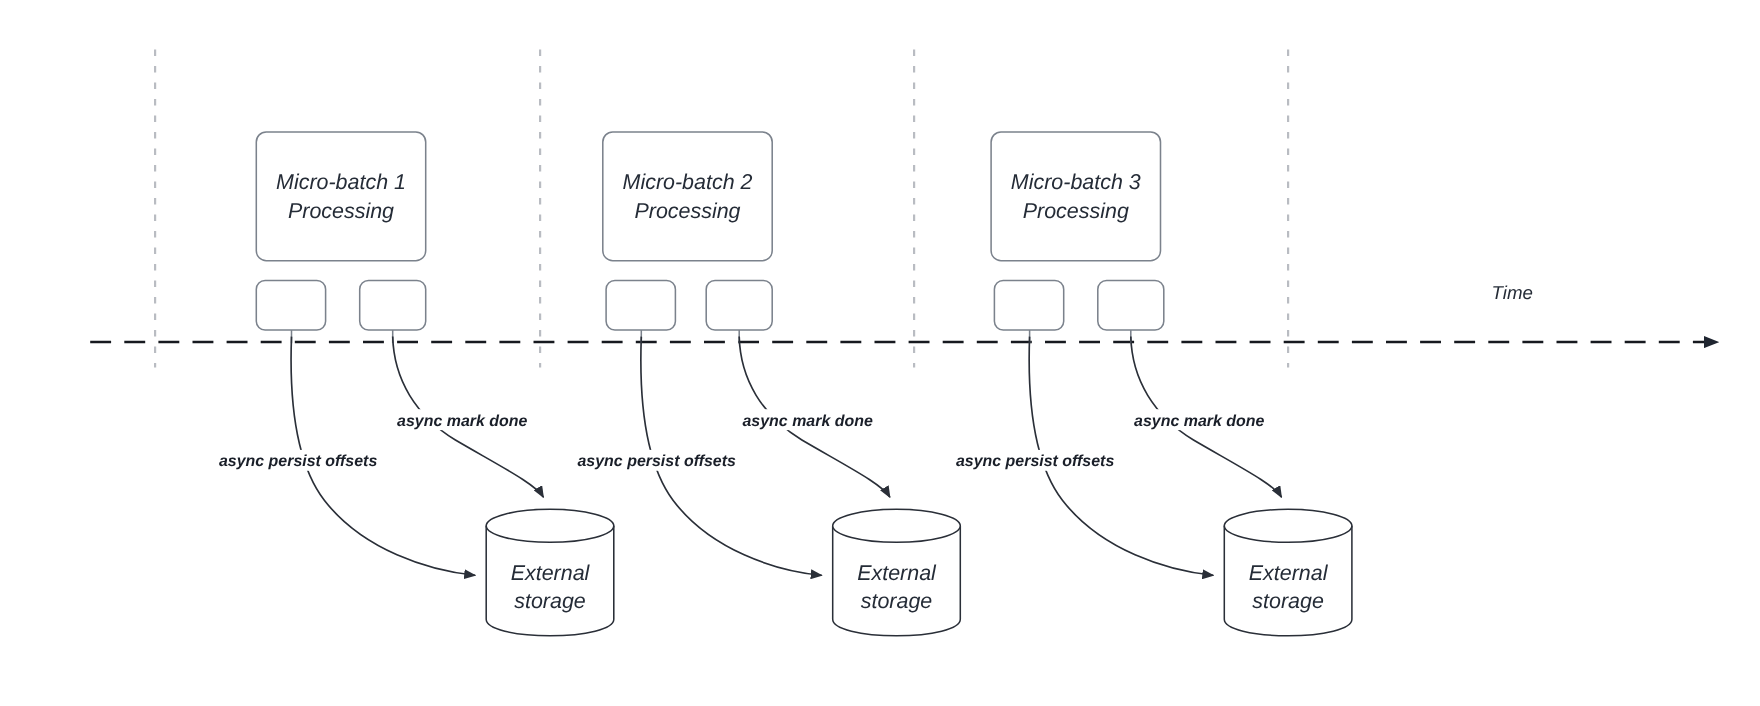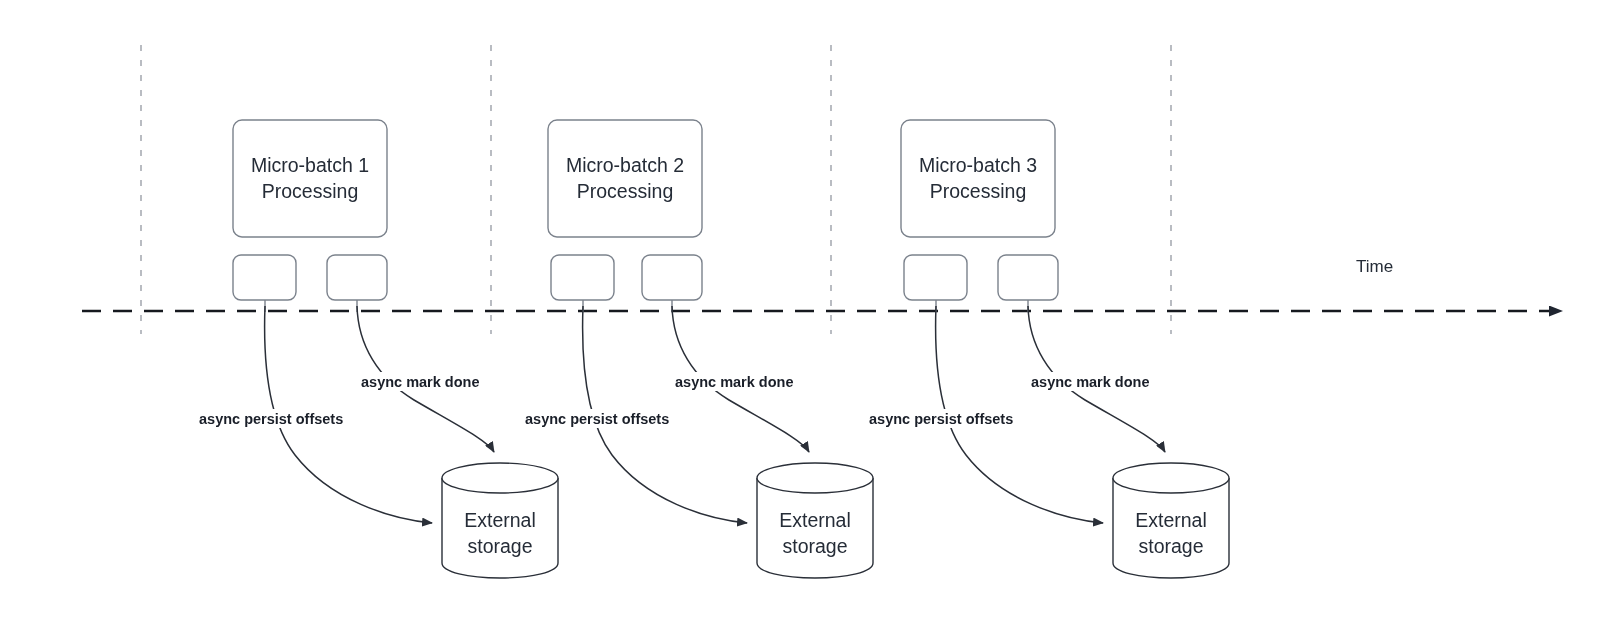--- a/index.html
+++ b/index.html
@@ -11,20 +11,21 @@
   body {
     font-family: "Liberation Sans", sans-serif;
     color: #1f2430;
   }
   #canvas {
     position: relative;
     width: 1600px;
     height: 642px;
     background: #ffffff;
     overflow: hidden;
+    font-style: italic;
   }
   #diagram-svg {
     position: absolute;
     left: 0;
     top: 0;
     width: 1600px;
     height: 642px;
   }
   .node-label {
     font-family: "Liberation Sans", sans-serif;

